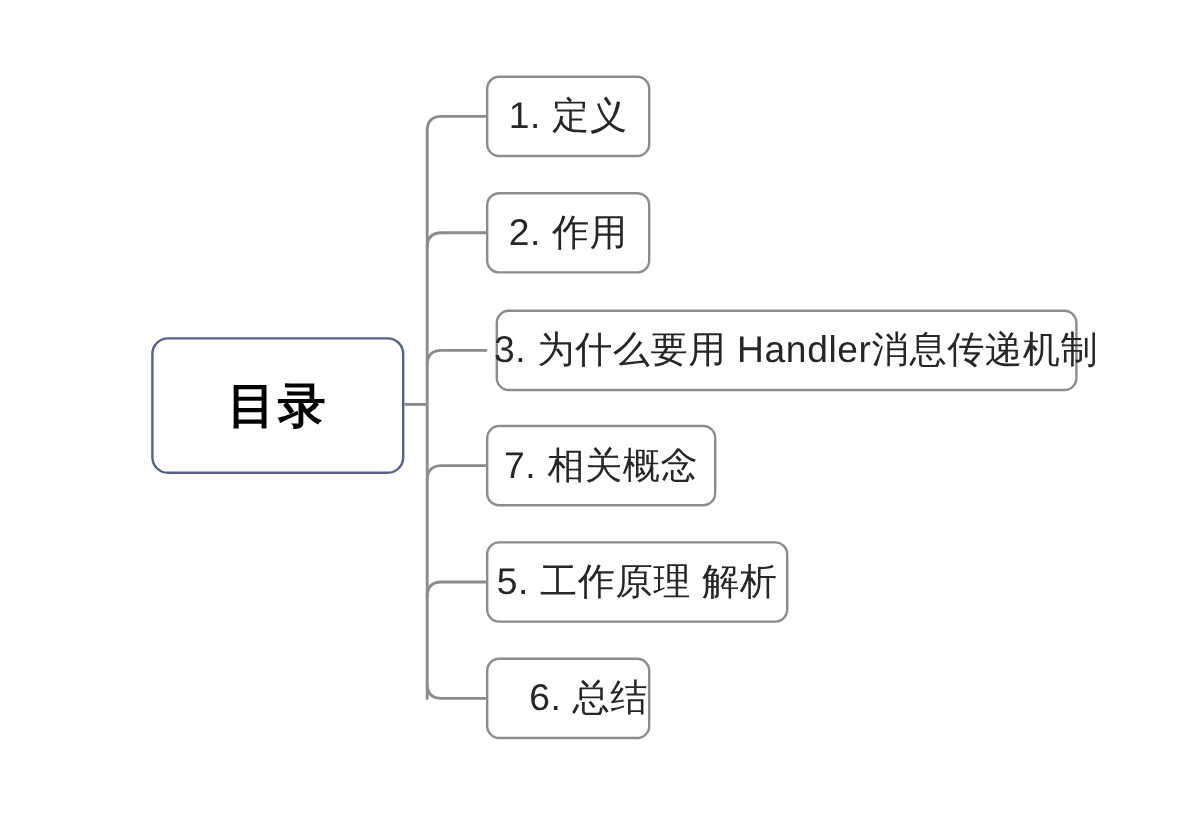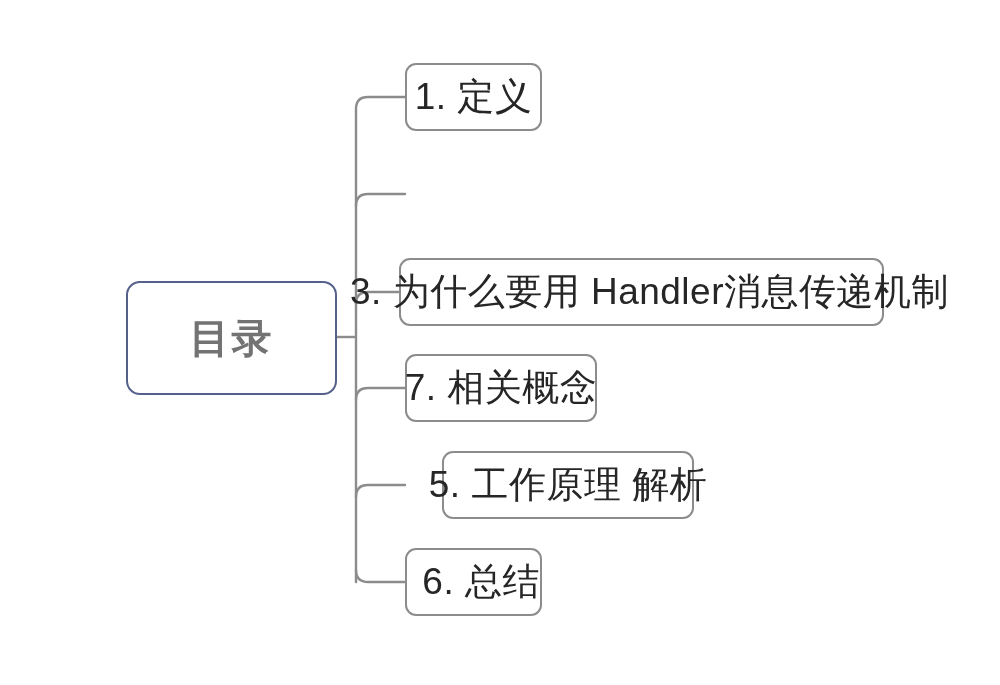--- a/index.html
+++ b/index.html
@@ -36,36 +36,36 @@
   }
   .node-root {
     left: 126px;
     top: 281px;
     width: 211px;
     height: 114px;
     border: 2px solid #55618a;
     border-radius: 14px;
     font-size: 40px;
     font-weight: bold;
-    color: #737373;
+    color: #000000;
     letter-spacing: 2px;
   }
   .node-child {
     border: 2px solid #8c8c8c;
     border-radius: 11px;
-    font-size: 37px;
+    font-size: 31px;
     font-weight: normal;
     color: #262626;
     letter-spacing: 0.5px;
   }
   .n1 { left: 405px; top: 63px;  width: 137px; height: 68px; }
   .n2 { left: 405px; top: 160px; width: 137px; height: 68px; }
-  .n3 { left: 399px; top: 258px; width: 485px; height: 68px; padding-left: 16px; }
+  .n3 { left: 413px; top: 258px; width: 485px; height: 68px; padding-left: 16px; }
   .n4 { left: 405px; top: 354px; width: 192px; height: 68px; }
-  .n5 { left: 405px; top: 451px; width: 252px; height: 68px; margin-left: 37px; }
+  .n5 { left: 405px; top: 451px; width: 252px; height: 68px; }
   .n6 { left: 405px; top: 548px; width: 137px; height: 68px; justify-content: flex-end; }
 </style>
 </head>
 <body>
 
 <div id="canvas">
 
   <svg id="connectors" viewBox="0 0 1000 685" width="1000" height="685" aria-hidden="true">
 
     <path d="M 337 337 L 356 337" fill="none" stroke="#8c8c8c" stroke-width="2.4"></path>
@@ -84,20 +84,23 @@
   </svg>
 
   <div class="node node-root">
     <span>目录</span>
   </div>
 
   <div class="node node-child n1">
     <span>1. 定义</span>
   </div>
 
+  <div class="node node-child n2">
+    <span>2. 作用</span>
+  </div>
 
   <div class="node node-child n3">
     <span>3. 为什么要用 Handler消息传递机制</span>
   </div>
 
   <div class="node node-child n4">
     <span>7. 相关概念</span>
   </div>
 
   <div class="node node-child n5">

